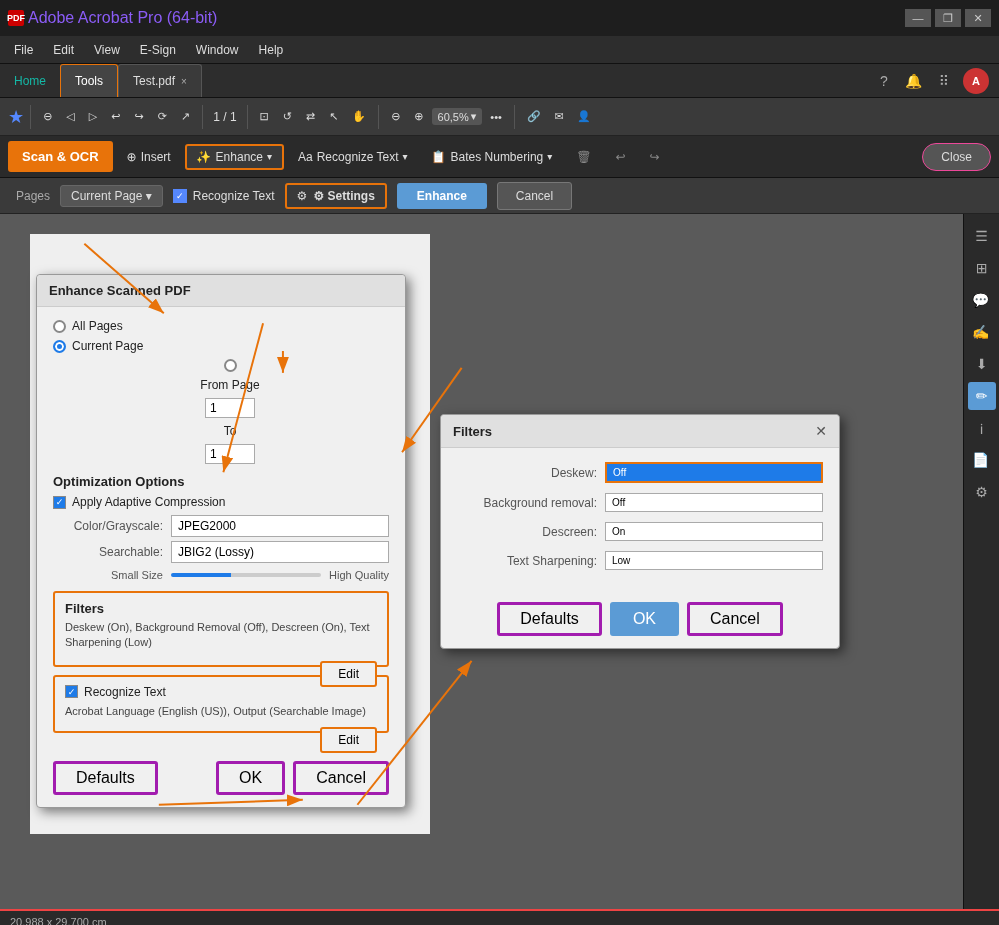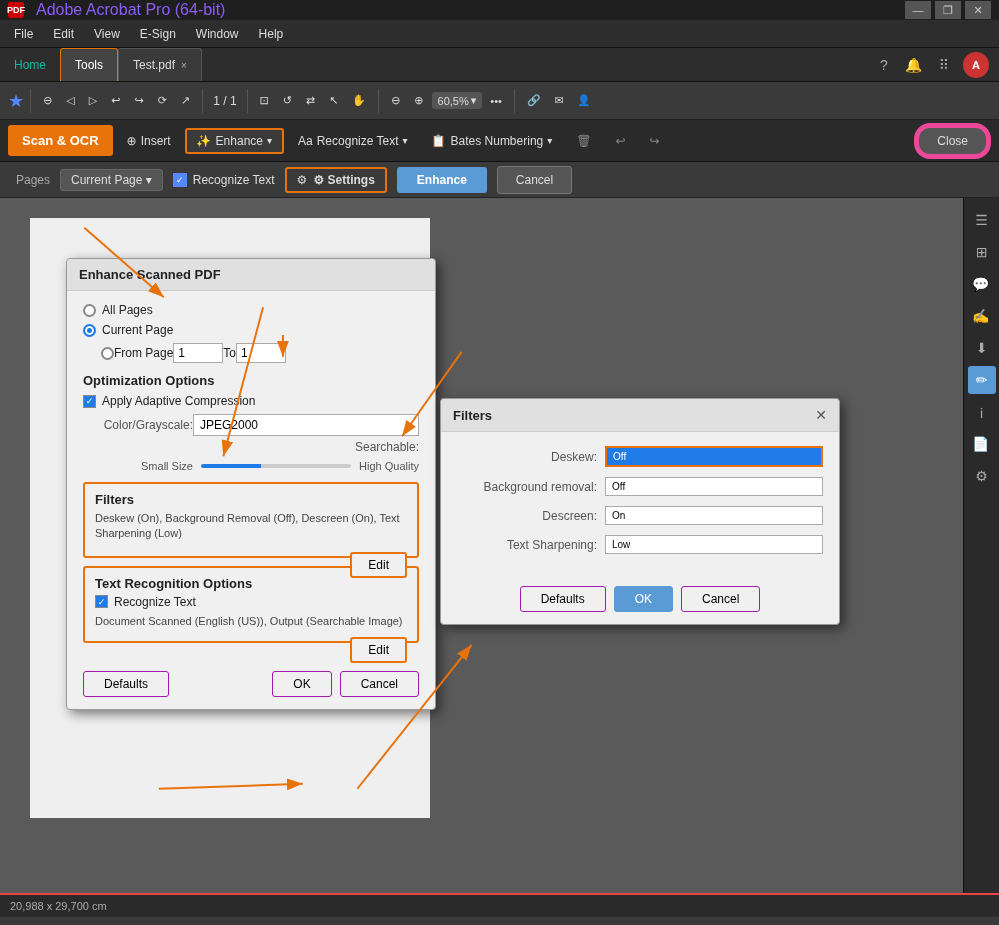--- a/index.html
+++ b/index.html
@@ -1,19 +1,19 @@
 <!DOCTYPE html>
 <html><head>
   <meta charset="utf-8">
   <style>
     * { box-sizing: border-box; margin: 0; padding: 0; }
     body { font-family: 'Segoe UI', Arial, sans-serif; font-size: 12px; background: #3a3a3a; width: 999px; height: 925px; overflow: hidden; color: #fff; }
 
     
-    .title-bar { background: #1e1e1e; height: 20px; display: flex; align-items: center; padding: 0 8px; gap: 12px; }
+    .title-bar { background: #1e1e1e; height: 36px; display: flex; align-items: center; padding: 0 8px; gap: 4px; }
     .title-bar-icon { width: 16px; height: 16px; background: #cc0000; border-radius: 2px; display: flex; align-items: center; justify-content: center; font-size: 9px; color: white; font-weight: bold; }
     .title-bar-controls { margin-left: auto; display: flex; gap: 4px; }
     .title-bar-btn { width: 26px; height: 18px; background: #555; border: none; color: #ccc; cursor: pointer; font-size: 11px; display: flex; align-items: center; justify-content: center; }
 
     
     .menu-bar { background: #2d2d2d; height: 28px; display: flex; align-items: center; padding: 0 4px; border-bottom: 1px solid #111; }
     .menu-item { padding: 4px 10px; font-size: 12px; color: #ddd; cursor: pointer; border-radius: 2px; }
 
     
     .tab-bar { background: #2d2d2d; height: 34px; display: flex; align-items: stretch; border-bottom: 1px solid #111; }
@@ -33,21 +33,21 @@
     .toolbar-star { color: #5588ff; font-size: 18px; }
     .zoom-control { display: flex; align-items: center; gap: 2px; padding: 2px 6px; background: #555; border-radius: 3px; font-size: 11px; color: #ddd; cursor: pointer; }
 
     
     .scan-ocr-toolbar { background: #2a2a2a; height: 42px; display: flex; align-items: center; padding: 0 8px; gap: 4px; border-bottom: 1px solid #111; }
     .scan-ocr-label { background: #e8730a; border: 2px solid #e8730a; color: #fff; padding: 6px 12px; font-size: 13px; font-weight: bold; border-radius: 3px; cursor: pointer; }
     .ocr-btn { padding: 4px 10px; display: flex; align-items: center; gap: 4px; color: #ddd; cursor: pointer; border-radius: 3px; font-size: 12px; border: none; background: transparent; }
     .ocr-btn-enhance { border: 2px solid #e8730a; background: #3a3a3a; }
     .ocr-btn-arrow { font-size: 10px; }
     .ocr-spacer { flex: 1; }
-    .close-btn-main { padding: 6px 18px; background: #555; border: 5px solid #ec4899; border-radius: 16px; color: #ddd; cursor: pointer; font-size: 12px; }
+    .close-btn-main { padding: 6px 18px; background: #555; border: 1px solid #ec4899; border-radius: 16px; color: #ddd; cursor: pointer; font-size: 12px; }
 
     
     .pages-bar { background: #3a3a3a; height: 36px; display: flex; align-items: center; padding: 0 16px; gap: 10px; border-bottom: 1px solid #222; }
     .pages-label { color: #aaa; font-size: 12px; }
     .pages-current { padding: 3px 10px; background: #555; border-radius: 3px; color: #ddd; font-size: 12px; cursor: pointer; border: 1px solid #666; }
     .recognize-check { display: flex; align-items: center; gap: 6px; color: #ddd; }
     .check-box { width: 14px; height: 14px; border: 2px solid #5588ff; background: #5588ff; display: flex; align-items: center; justify-content: center; font-size: 9px; color: white; cursor: pointer; }
     .settings-btn { display: flex; align-items: center; gap: 4px; padding: 4px 10px; background: transparent; border: 2px solid #e8730a; border-radius: 3px; color: #ddd; cursor: pointer; font-size: 12px; }
     .enhance-btn { padding: 6px 20px; background: #5b9bd5; border: none; border-radius: 3px; color: #fff; cursor: pointer; font-size: 12px; font-weight: bold; }
     .cancel-btn { padding: 6px 18px; background: #555; border: 1px solid #777; border-radius: 3px; color: #ddd; cursor: pointer; font-size: 12px; }
@@ -55,48 +55,48 @@
     
     .pdf-bg { flex: 1; background: #5a5a5a; position: relative; overflow: hidden; }
     .pdf-page { background: #fff; width: 400px; height: 600px; position: absolute; top: 20px; left: 30px; opacity: 0.9; }
 
     
     .right-sidebar { width: 36px; background: #2a2a2a; display: flex; flex-direction: column; align-items: center; padding-top: 8px; gap: 4px; border-left: 1px solid #111; }
     .sidebar-icon { width: 28px; height: 28px; display: flex; align-items: center; justify-content: center; color: #aaa; cursor: pointer; border-radius: 3px; font-size: 14px; }
     .sidebar-icon.active { background: #5b9bd5; color: #fff; }
 
     
-    .dialog-enhance { position: absolute; top: 60px; left: 66px; width: 370px; background: #f0f0f0; border: 1px solid #999; border-radius: 4px; box-shadow: 4px 4px 12px rgba(0,0,0,0.5); z-index: 10; color: #222; }
+    .dialog-enhance { position: absolute; top: 60px; left: 36px; width: 370px; background: #f0f0f0; border: 1px solid #999; border-radius: 4px; box-shadow: 4px 4px 12px rgba(0,0,0,0.5); z-index: 10; color: #222; }
     .dialog-title { background: #e0e0e0; padding: 8px 12px; font-size: 13px; font-weight: bold; border-bottom: 1px solid #ccc; border-radius: 4px 4px 0 0; }
     .dialog-body { padding: 12px 16px; }
     .radio-group { display: flex; flex-direction: column; gap: 6px; margin-bottom: 10px; }
     .radio-item { display: flex; align-items: center; gap: 6px; font-size: 12px; }
     .radio-circle { width: 13px; height: 13px; border: 2px solid #888; border-radius: 50%; background: #fff; cursor: pointer; }
     .radio-circle.selected { border-color: #1e7be8; background: #1e7be8; box-shadow: inset 0 0 0 2px #fff; }
-    .from-page-row { display: flex; align-items: center; font-size: 12px; margin-left: 18px; }
+    .from-page-row { display: flex; align-items: center; gap: 6px; font-size: 12px; margin-left: 18px; flex-direction: column; }
     .page-input { width: 50px; padding: 2px 4px; border: 1px solid #aaa; background: #fff; font-size: 12px; }
     .section-title { font-size: 13px; font-weight: bold; color: #222; margin: 8px 0 6px; }
     .checkbox-row { display: flex; align-items: center; gap: 6px; font-size: 12px; margin-bottom: 6px; }
     .chk { width: 13px; height: 13px; border: 1px solid #888; background: #1e7be8; display: flex; align-items: center; justify-content: center; font-size: 9px; color: white; }
-    .option-row { display: flex; align-items: center; gap: 0; font-size: 12px; margin-bottom: 4px; justify-content: flex-end; }
+    .option-row { display: flex; align-items: center; gap: 8px; font-size: 12px; margin-bottom: 4px; }
     .option-label { width: 110px; color: #555; text-align: right; }
     .option-select { flex: 1; padding: 3px 6px; border: 1px solid #aaa; background: #fff; font-size: 12px; appearance: none; }
     .slider-row { display: flex; align-items: center; gap: 8px; font-size: 12px; margin: 6px 0 10px; }
     .slider-label-sm { width: 110px; text-align: right; color: #555; font-size: 11px; }
     .slider { flex: 1; height: 4px; background: linear-gradient(to right, #1e7be8 40%, #ccc 40%); border-radius: 2px; }
     .slider-label-hi { color: #555; font-size: 11px; }
     .filters-section { border: 2px solid #e8730a; border-radius: 3px; padding: 8px 10px; margin: 8px 0; }
     .filters-title { font-size: 13px; font-weight: bold; margin-bottom: 4px; }
     .filters-text { font-size: 11px; color: #444; line-height: 1.4; }
     .edit-btn { float: right; margin-top: 4px; padding: 4px 16px; background: #f0f0f0; border: 1px solid #aaa; border-radius: 3px; cursor: pointer; font-size: 12px; }
     .edit-btn-outlined { border: 2px solid #e8730a; }
     .text-recog-section { border: 2px solid #e8730a; border-radius: 3px; padding: 8px 10px; margin: 8px 0; }
     .text-recog-title { font-size: 13px; font-weight: bold; margin-bottom: 4px; }
     .dialog-footer { display: flex; justify-content: space-between; padding: 8px 16px 12px; gap: 8px; }
-    .dlg-btn { padding: 5px 20px; border: 1px solid #a21caf; background: #f0f0f0; border-radius: 3px; cursor: pointer; font-size: 12px; }
+    .dlg-btn { padding: 5px 20px; border: 3px solid #a21caf; background: #f0f0f0; border-radius: 3px; cursor: pointer; font-size: 16px; }
 
     
     .dialog-filters { position: absolute; top: 200px; left: 440px; width: 400px; background: #f0f0f0; border: 1px solid #999; border-radius: 4px; box-shadow: 4px 4px 12px rgba(0,0,0,0.5); z-index: 11; color: #222; }
     .dlg-filter-title { background: #e0e0e0; padding: 8px 12px; font-size: 13px; font-weight: bold; border-bottom: 1px solid #ccc; border-radius: 4px 4px 0 0; display: flex; justify-content: space-between; align-items: center; }
     .dlg-filter-body { padding: 14px 16px; }
     .filter-row { display: flex; align-items: center; gap: 8px; margin-bottom: 10px; }
     .filter-label { width: 140px; text-align: right; font-size: 12px; color: #555; }
     .filter-select { flex: 1; padding: 3px 6px; border: 1px solid #aaa; background: #fff; font-size: 10px; appearance: none; }
     .filter-select.highlighted { background: #1e7be8; color: #fff; border: 2px solid #e8730a; }
     .dlg-filter-footer { display: flex; justify-content: center; gap: 8px; padding: 8px 16px 12px; }
@@ -257,43 +257,45 @@
           <span>Apply Adaptive Compression</span>
         </div>
         <div class="option-row">
           <span class="option-label">Color/Grayscale:</span>
           <select class="option-select">
             <option>JPEG2000</option>
           </select>
         </div>
         <div class="option-row">
           <span class="option-label">Searchable:</span>
+          <select class="option-select">
+            <option>JBIG2 (Lossy)</option>
+          </select>
         </div>
         <div class="slider-row">
           <span class="slider-label-sm">Small Size</span>
           <div class="slider"></div>
           <span class="slider-label-hi">High Quality</span>
         </div>
 
         <div class="filters-section">
           <div class="filters-title">Filters</div>
           <span class="filters-text">Deskew (On), Background Removal (Off), Descreen (On), Text Sharpening (Low)</span>
           <br style="clear:both;">
           <div style="text-align:right;margin-top:6px;">
             <button class="edit-btn edit-btn-outlined">Edit</button>
           </div>
         </div>
 
         <div class="text-recog-section">
-          <div class="text-recog-title">Text Recognition Options</div>
           <div class="checkbox-row">
             <div class="chk">✓</div>
             <span>Recognize Text</span>
           </div>
-          <div style="font-size:11px;color:#444;margin:4px 0 6px;">Document Scanned (English (US)), Output (Searchable Image)</div>
+          <div style="font-size:11px;color:#444;margin:4px 0 6px;">Acrobat Language (English (US)), Output (Searchable Image)</div>
           <div style="text-align:right;">
             <button class="edit-btn edit-btn-outlined">Edit</button>
           </div>
         </div>
       </div>
       <div class="dialog-footer">
         <button class="dlg-btn">Defaults</button>
         <div style="display:flex;gap:8px;">
           <button class="dlg-btn">OK</button>
           <button class="dlg-btn">Cancel</button>

